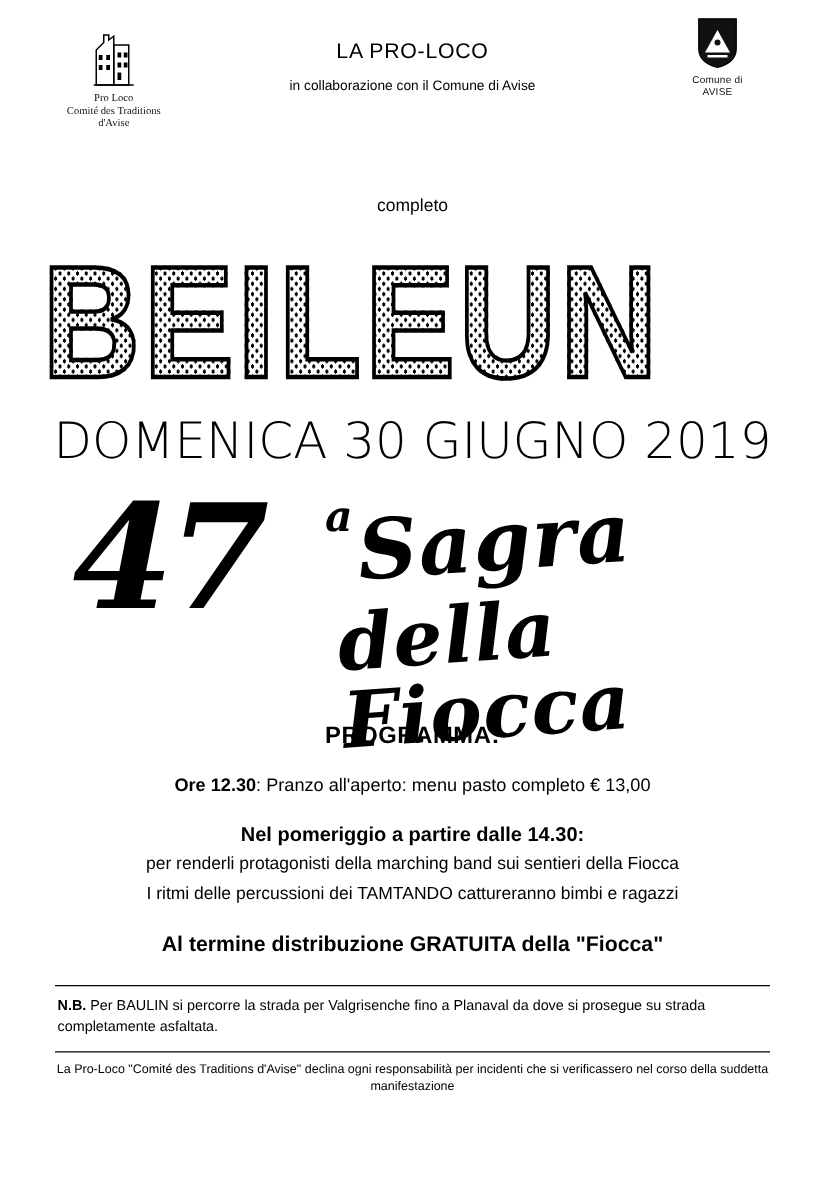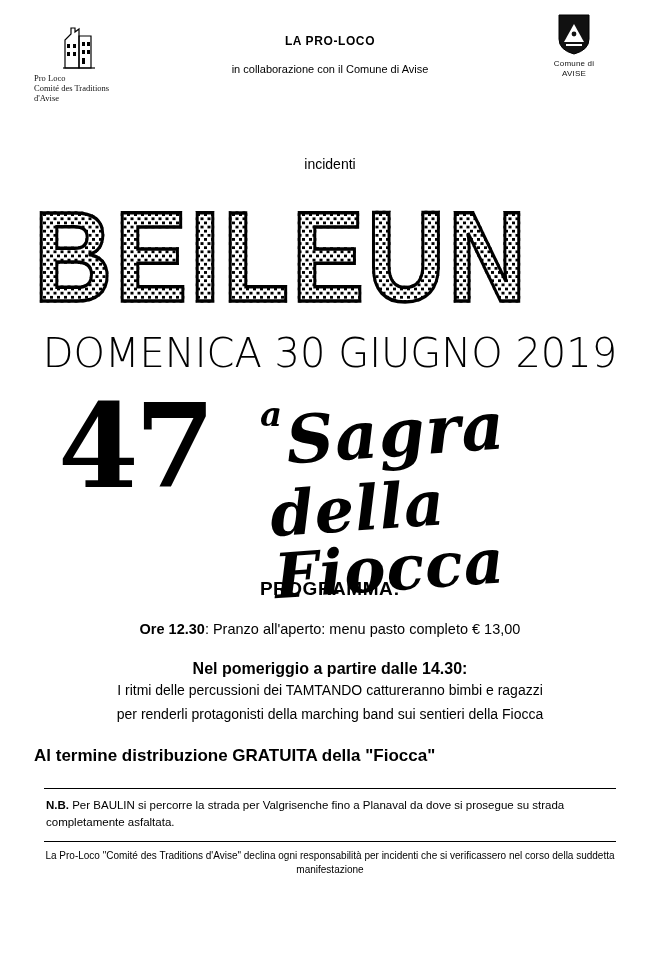--- a/index.html
+++ b/index.html
@@ -25,23 +25,24 @@
   }
 
   
   .header {
     position: relative;
     height: 132px;
     padding-top: 30px;
   }
   .logo-left {
     position: absolute;
-    left: 0;
+    left: 12px;
     top: 26px;
     width: 90px;
+    text-align: center;
   }
   .logo-right {
     position: absolute;
     right: 8px;
     top: 12px;
     width: 88px;
     text-align: center;
   }
   .crest {
     width: 36px;
@@ -61,22 +62,22 @@
     line-height: 9.5px;
     letter-spacing: .2px;
     color: #111;
   }
 
   .header-text {
     text-align: center;
     padding: 0 110px;
   }
   .h-line1 {
-    font-size: 12px;
-    font-weight: bold;
+    font-size: 17px;
+    font-weight: normal;
     letter-spacing: .6px;
     line-height: 22px;
   }
   .h-line2 {
     font-size: 25px;
     font-weight: bold;
     letter-spacing: -.2px;
     line-height: 31px;
     margin-top: 1px;
   }
@@ -132,20 +133,21 @@
     height: 188px;
     margin-top: 4px;
   }
   .num47 {
     position: absolute;
     left: 24px;
     top: 8px;
     font-family: "DejaVu Serif", serif;
     font-size: 116px;
     font-weight: bold;
+    font-style: italic;
     line-height: 116px;
     letter-spacing: -4px;
   }
   .ord-a {
     position: absolute;
     left: 226px;
     top: 14px;
     font-family: "DejaVu Serif", serif;
     font-size: 34px;
     font-style: italic;
@@ -204,20 +206,21 @@
   }
   .tamtando {
     text-align: center;
     font-family: "DejaVu Sans", sans-serif;
     font-size: 26px;
     font-weight: bold;
     letter-spacing: -1px;
     margin-top: 8px;
   }
   .finale {
+    text-align: center;
     font-size: 17px;
     font-weight: bold;
     margin-top: 20px;
   }
 
   
   .rule {
     border-top: 1px solid #000;
     margin: 22px 10px 0 10px;
   }
@@ -275,21 +278,21 @@
         <path d="M3 3 L33 3 L33 27 Q33 38 18 42 Q3 38 3 27 Z" fill="#111" stroke="#000" stroke-width="1"></path>
         <path d="M8 30 L18 12 L28 30 Z" fill="#fff"></path>
         <circle cx="18" cy="22" r="2.4" fill="#111"></circle>
         <rect x="10" y="32" width="16" height="2" fill="#fff"></rect>
       </svg>
       <div class="logo-caption-right">Comune di</div>
       <div class="logo-caption-right">AVISE</div>
     </div>
   </div>
 
-  <div class="organizza">incidenti</div>
+  <div class="organizza">completo</div>
 
   <div class="beileun-wrap">
     <span class="beileun">BEILEUN</span>
   </div>
 
   <div class="date-line">DOMENICA 30 GIUGNO 2019</div>
 
   <div class="sagra-block">
     <span class="num47">47</span>
     <span class="ord-a">a</span>
@@ -297,22 +300,22 @@
     <span class="della-fiocca">della Fiocca</span>
   </div>
 
   <div class="programma-title">PROGRAMMA:</div>
 
   <div class="prog-line spaced">
     <b>Ore 12.30</b><span>: Pranzo all'aperto: menu pasto completo € 13,00</span>
   </div>
 
   <div class="prog-head">Nel pomeriggio a partire dalle 14.30:</div>
+  <div class="prog-sub">per renderli protagonisti della marching band sui sentieri della Fiocca</div>
   <div class="prog-sub">I ritmi delle percussioni dei TAMTANDO cattureranno bimbi e ragazzi</div>
-  <div class="prog-sub">per renderli protagonisti della marching band sui sentieri della Fiocca</div>
 
 
   <div class="finale">Al termine distribuzione GRATUITA della "Fiocca"</div>
 
   <div class="rule"></div>
   <div class="nb">
     <b>N.B.</b><span> Per BAULIN si percorre la strada per Valgrisenche fino a Planaval da dove si prosegue su strada completamente asfaltata.</span>
   </div>
   <div class="rule2"></div>
   <div class="disclaimer">La Pro-Loco "Comité des Traditions d'Avise" declina ogni responsabilità per incidenti che si verificassero nel corso della suddetta manifestazione</div>

